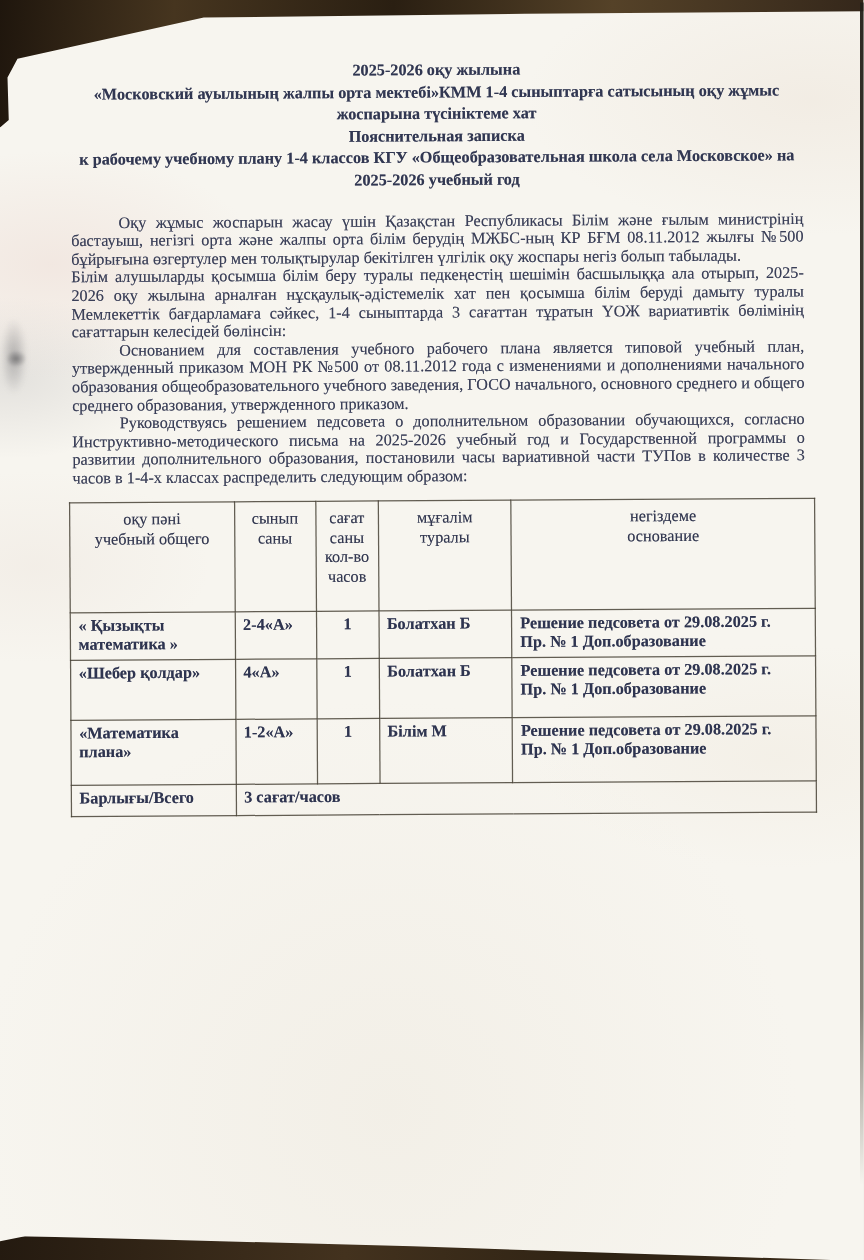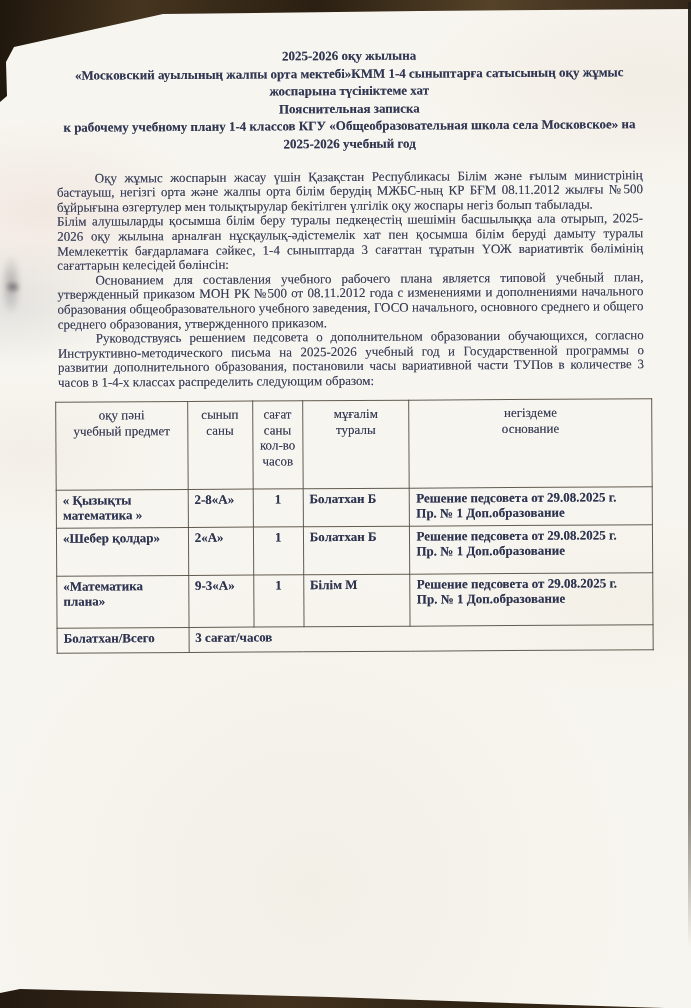--- a/index.html
+++ b/index.html
@@ -101,57 +101,57 @@
       <colgroup>
         <col style="width:22.1%">
         <col style="width:10.9%">
         <col style="width:8.4%">
         <col style="width:17.9%">
         <col style="width:40.7%">
       </colgroup>
       <tbody>
         <tr class="hdr">
           <td>оқу пәні
-учебный предмет</td>
+учебный общего</td>
           <td>сынып
 саны</td>
           <td>сағат
 саны
 кол-во
 часов</td>
           <td>мұғалім
 туралы</td>
           <td>негіздеме
 основание</td>
         </tr>
         <tr class="r1 bold">
           <td>« Қызықты математика »</td>
-          <td>2-8«А»</td>
+          <td>2-4«А»</td>
           <td class="c-hours">1</td>
           <td>Болатхан Б</td>
           <td>Решение педсовета от 29.08.2025 г.
 Пр. № 1 Доп.образование</td>
         </tr>
         <tr class="r2 bold">
           <td>«Шебер қолдар»</td>
-          <td>2«А»</td>
+          <td>4«А»</td>
           <td class="c-hours">1</td>
           <td>Болатхан Б</td>
           <td>Решение педсовета от 29.08.2025 г.
 Пр. № 1 Доп.образование</td>
         </tr>
         <tr class="r3 bold">
           <td>«Математика плана»</td>
-          <td>9-3«А»</td>
+          <td>1-2«А»</td>
           <td class="c-hours">1</td>
           <td>Білім М</td>
           <td>Решение педсовета от 29.08.2025 г.
 Пр. № 1 Доп.образование</td>
         </tr>
         <tr class="rt bold">
-          <td>Болатхан/Всего</td>
+          <td>Барлығы/Всего</td>
           <td colspan="4">3 сағат/часов</td>
         </tr>
       </tbody>
     </table>
 
   </div>
 </div>
 
 </body></html>

